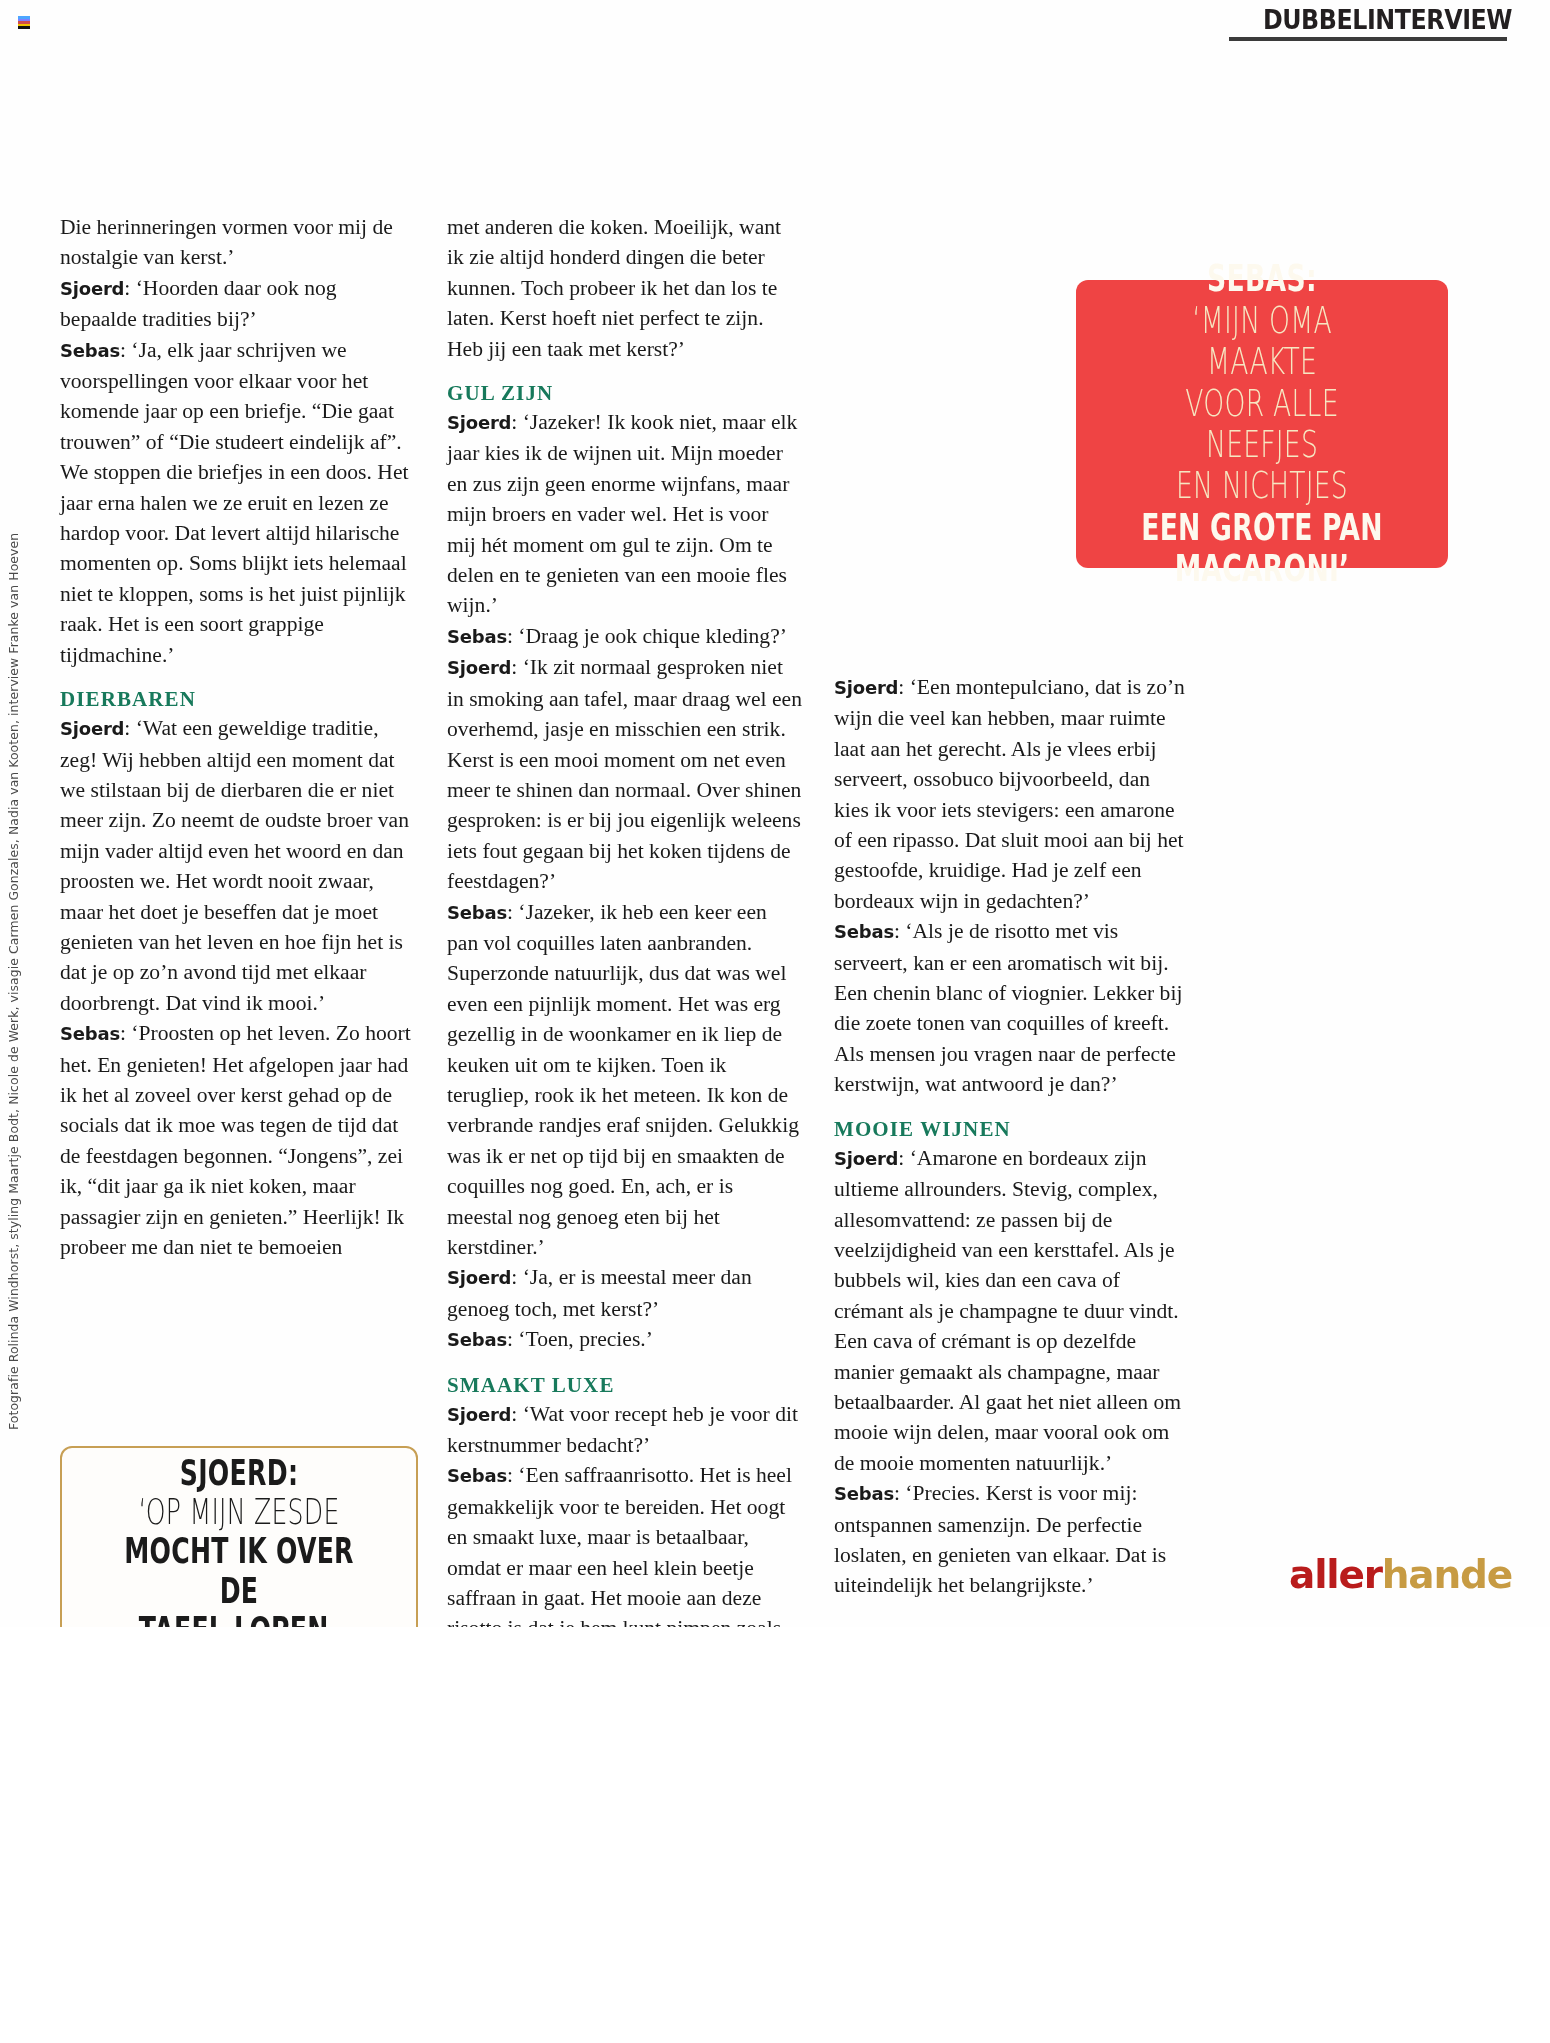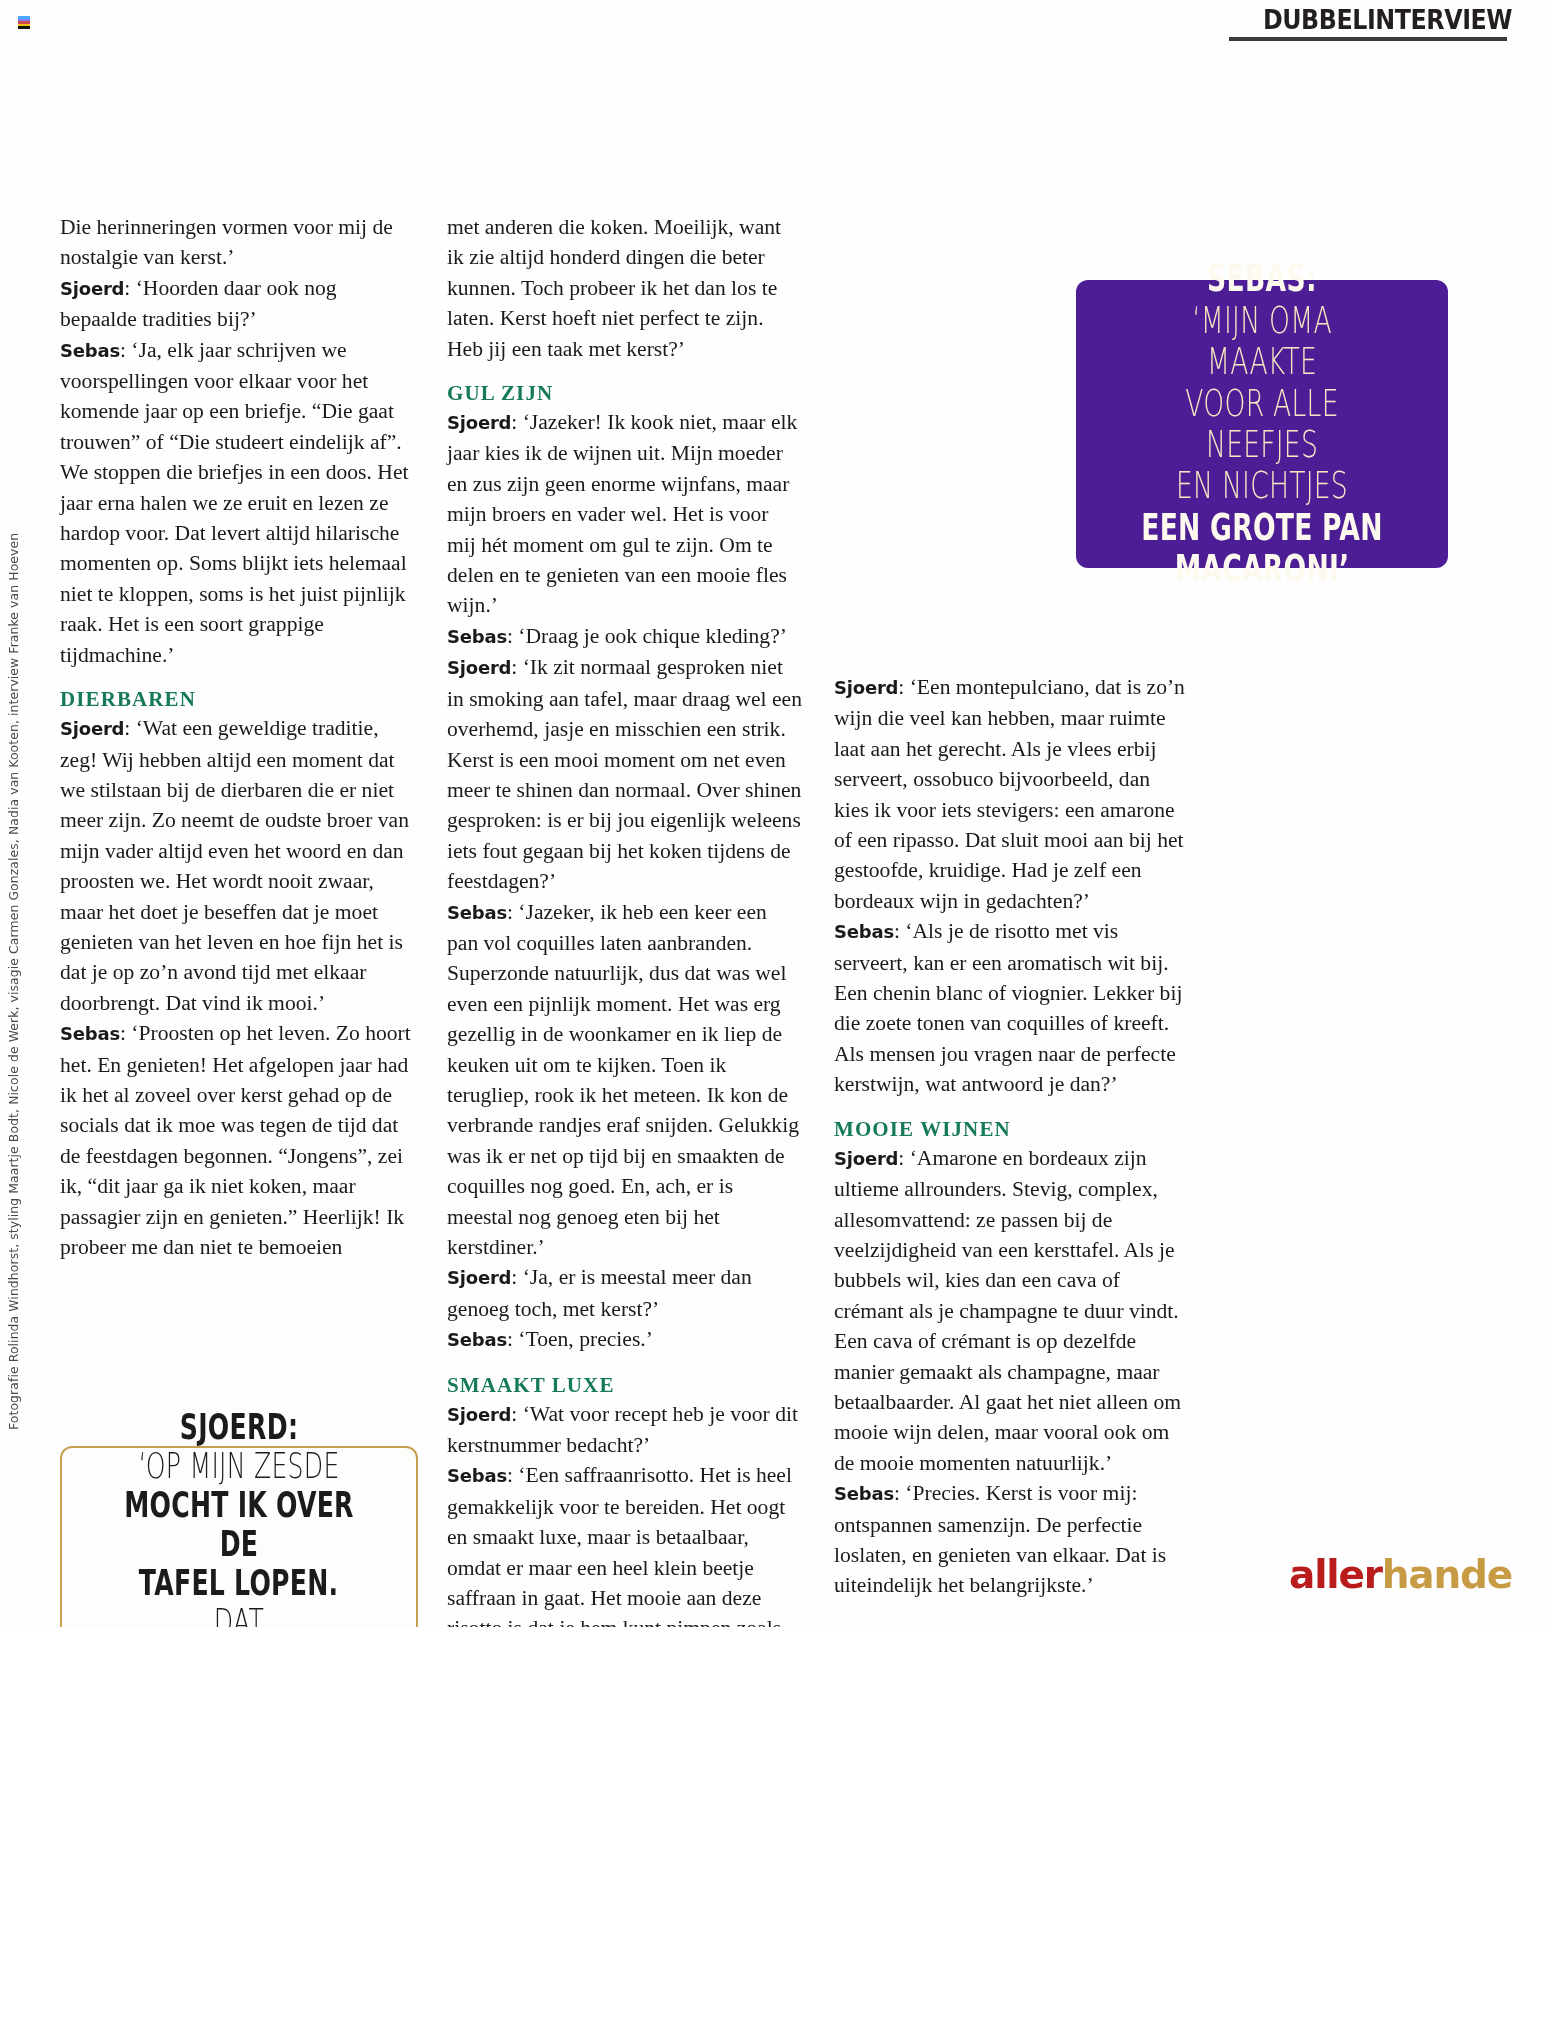--- a/index.html
+++ b/index.html
@@ -141,34 +141,34 @@
     left: 60px;
     top: 1446px;
     width: 358px;
     height: 283px;
     border: 2.5px solid #c79f54;
     border-radius: 12px;
     background: #fefdfb;
     color: #1b1b1b;
     display: flex;
     flex-direction: column;
-    justify-content: flex-end;
+    justify-content: flex-start;
     padding: 6px 8px;
   }
   .quote-sjoerd .qname { font-size: 35px; }
   .quote-sjoerd .qline { font-size: 35px; }
 
   
   .quote-sebas {
     position: absolute;
     left: 1076px;
     top: 280px;
     width: 372px;
     height: 288px;
-    background: #4c1d95;
+    background: #ef4444;
     border-radius: 12px;
     color: #fdf6e4;
     display: flex;
     flex-direction: column;
     justify-content: center;
     padding: 6px 10px;
   }
   .quote-sebas .qname { font-size: 37px; color: #fdf9ee; }
   .quote-sebas .qline { font-size: 37px; color: #f6e7c2; }
   .quote-sebas .qline.bold { color: #fdf9ee; }

